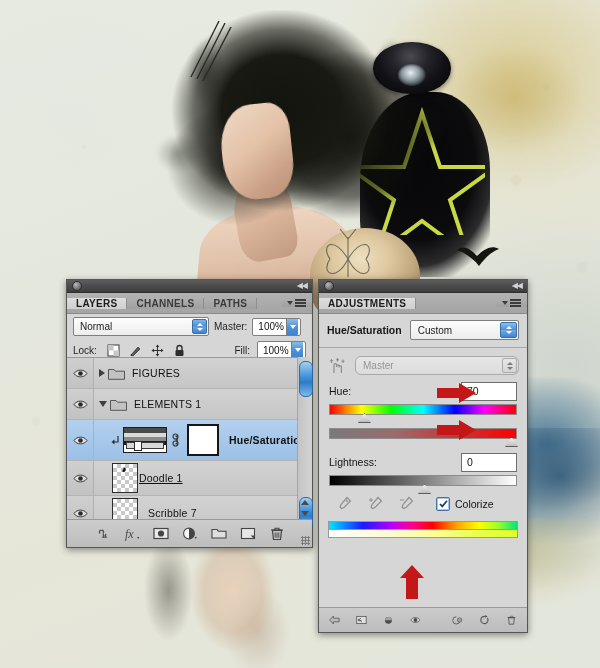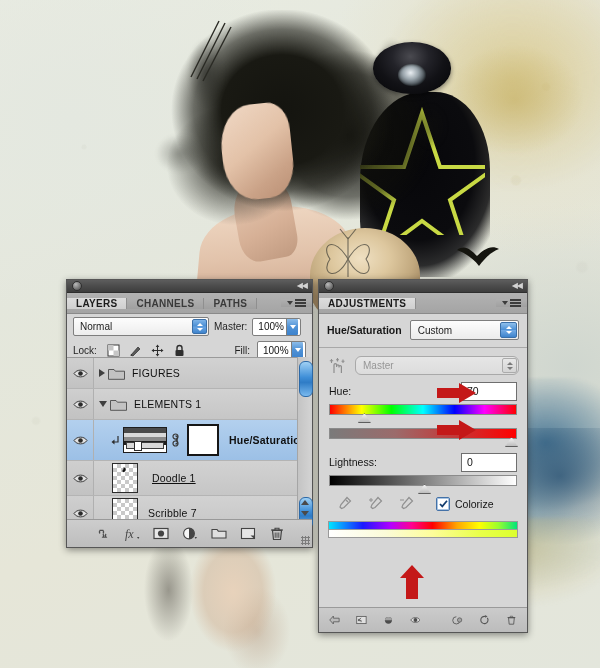--- a/index.html
+++ b/index.html
@@ -608,21 +608,21 @@
         <svg width="15" height="11" viewBox="0 0 15 11">
           <path d="M1 5.5 C4 1, 11 1, 14 5.5 C11 10, 4 10, 1 5.5 Z" fill="#e2e2e2" stroke="#2b2b2b" stroke-width=".9"></path>
           <circle cx="7.5" cy="5.5" r="2.3" fill="#2b2b2b"></circle>
         </svg>
       </span>
       <span class="thumb" style="margin-left:18px;width:24px;height:28px;position:relative">
         <svg width="24" height="28" viewBox="0 0 24 28" style="position:absolute;left:0;top:0">
           <path d="M10 4 C13 2, 14 7, 11 8 C9 9, 9 5, 11 5" fill="#151515"></path>
         </svg>
       </span>
-      <span class="layer-name under" style="margin-left:14px">Doodle 1</span>
+      <span class="layer-name under" style="margin-left:1px">Doodle 1</span>
     </div>
 
     <div class="layer-row" style="height:34px">
       <span class="eye-cell">
         <svg width="15" height="11" viewBox="0 0 15 11">
           <path d="M1 5.5 C4 1, 11 1, 14 5.5 C11 10, 4 10, 1 5.5 Z" fill="#e2e2e2" stroke="#2b2b2b" stroke-width=".9"></path>
           <circle cx="7.5" cy="5.5" r="2.3" fill="#2b2b2b"></circle>
         </svg>
       </span>
       <span class="thumb" style="margin-left:18px;width:24px;height:28px"></span>

